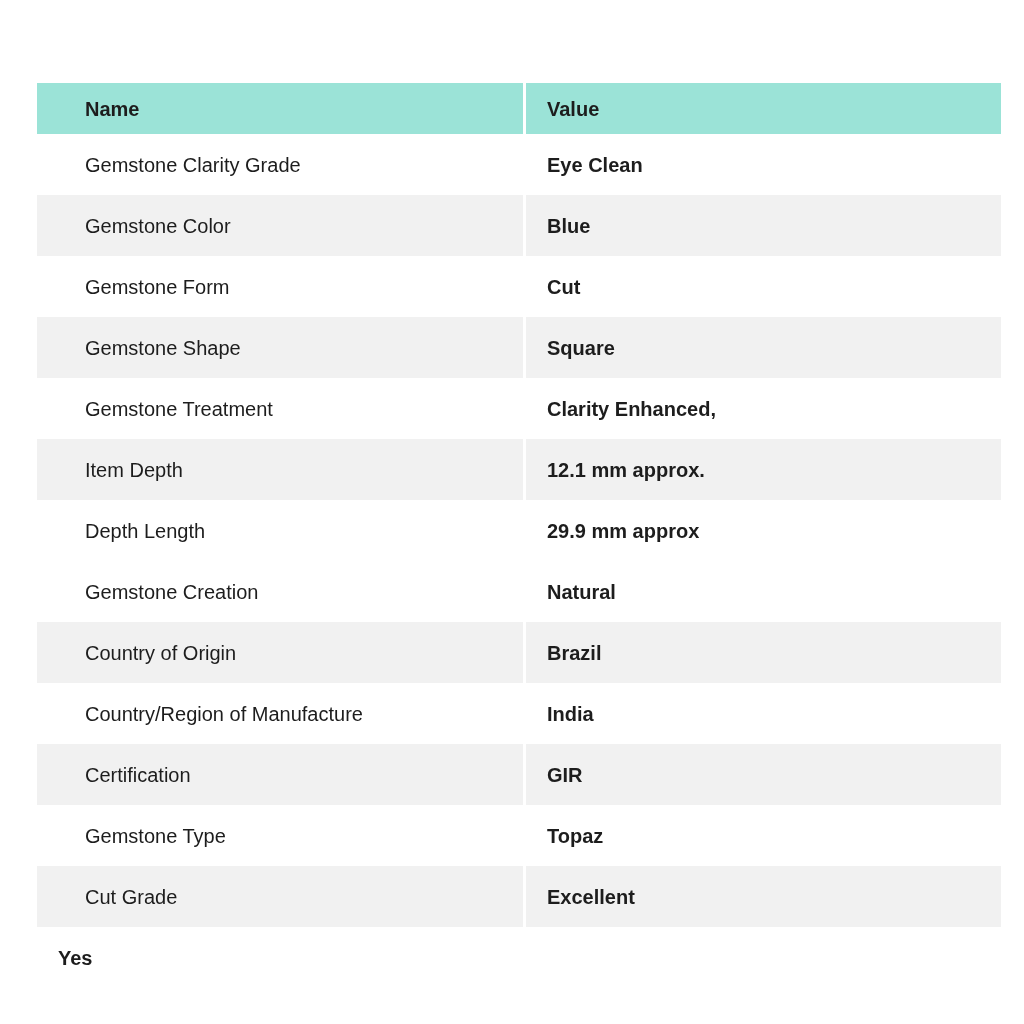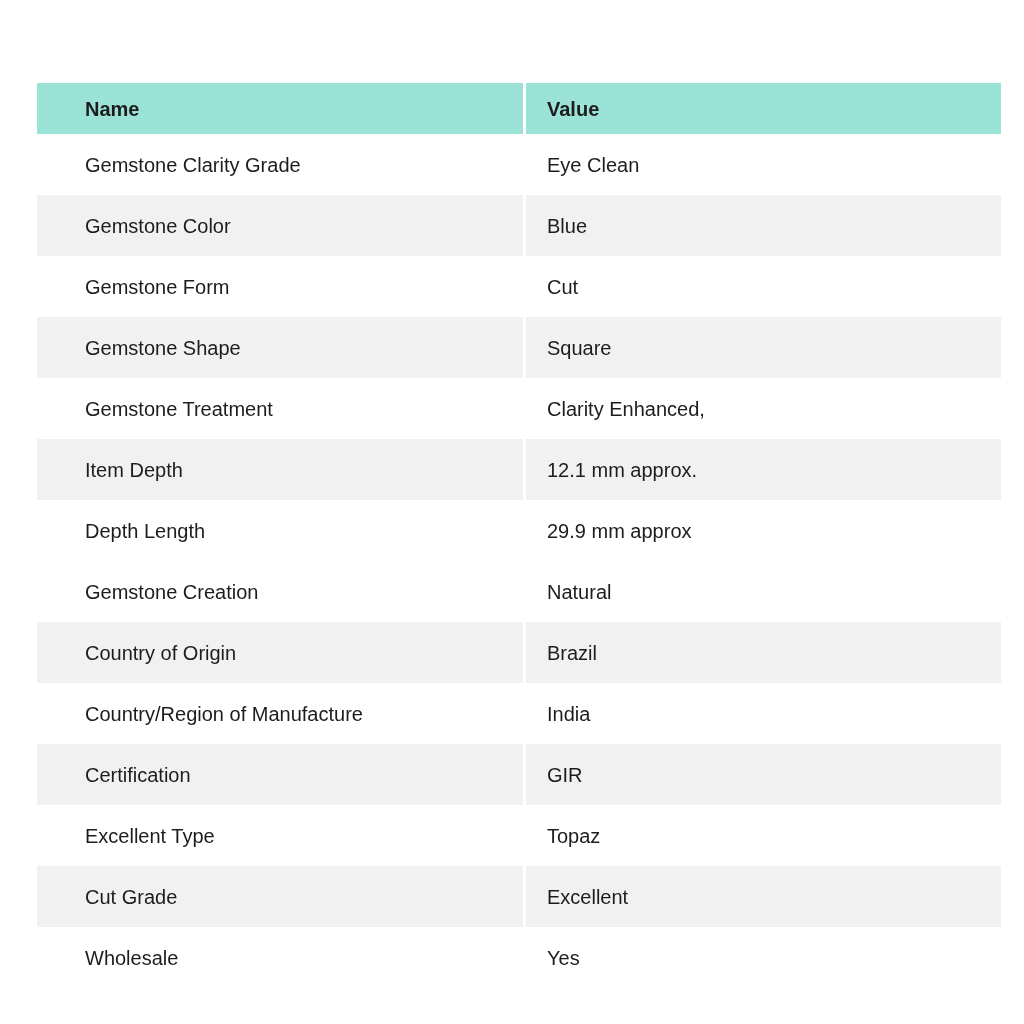--- a/index.html
+++ b/index.html
@@ -35,20 +35,21 @@
     line-height: 1.2;
     white-space: nowrap;
   }
   .cell.name {
     width: 486px;
     padding-left: 48px;
   }
   .cell.value {
     flex: 1;
     padding-left: 21px;
+    font-weight: bold;
   }
   .row.header .cell {
     background: var(--header-bg, #9be3d7);
     font-weight: 700;
     font-size: 20px;
   }
   .row.stripe .cell {
     background: var(--stripe-bg, #f1f1f1);
   }
 </style>
@@ -112,27 +113,26 @@
     <div class="cell name">Country/Region of Manufacture</div>
     <div class="cell value">India</div>
   </div>
 
   <div class="row stripe">
     <div class="cell name">Certification</div>
     <div class="cell value">GIR</div>
   </div>
 
   <div class="row">
-    <div class="cell name">Excellent Type</div>
+    <div class="cell name">Gemstone Type</div>
     <div class="cell value">Topaz</div>
   </div>
 
   <div class="row stripe">
     <div class="cell name">Cut Grade</div>
     <div class="cell value">Excellent</div>
   </div>
 
   <div class="row">
-    <div class="cell name">Wholesale</div>
     <div class="cell value">Yes</div>
   </div>
 
 </div>
 
 </body></html>

